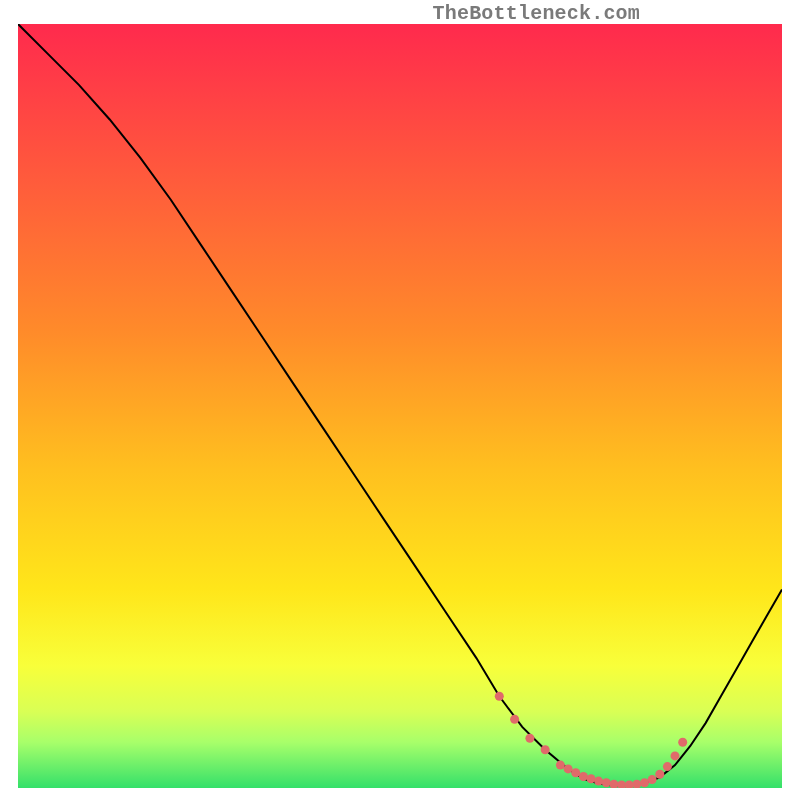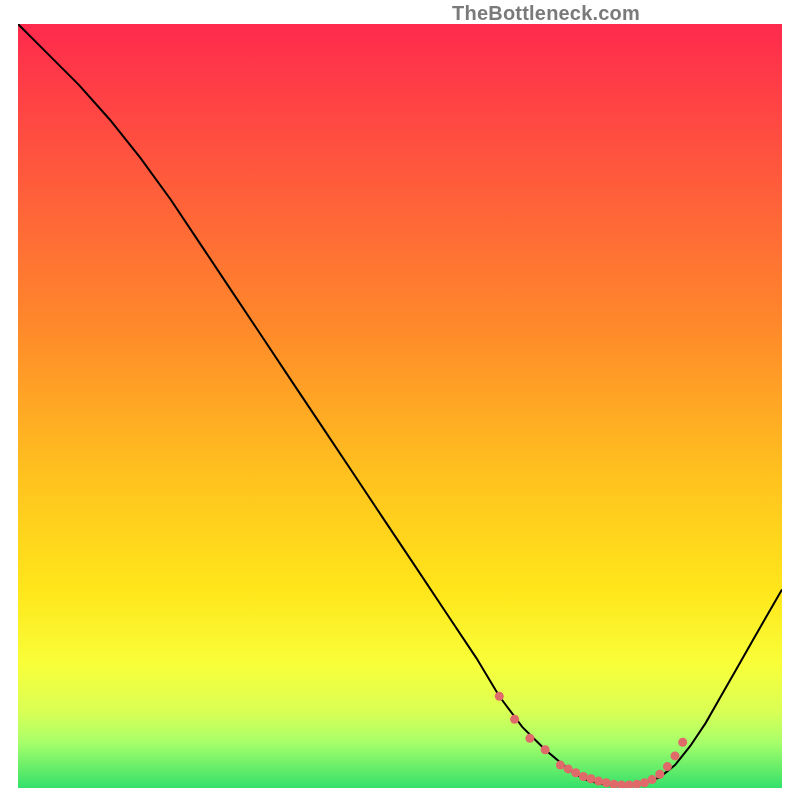--- a/index.html
+++ b/index.html
@@ -7,20 +7,21 @@
     padding: 0;
     width: 800px;
     height: 800px;
     background: #fff;
     font-family: Arial, Helvetica, sans-serif;
   }
   .wrap {
     position: relative;
     width: 648px;
     height: 800px;
+    font-family: Liberation Mono, monospace;
   }
   .watermark {
     position: absolute;
     top: 2px;
     right: 8px;
     color: #7a7a7a;
     font-size: 20px;
     font-weight: 600;
     letter-spacing: 0.2px;
     user-select: none;

